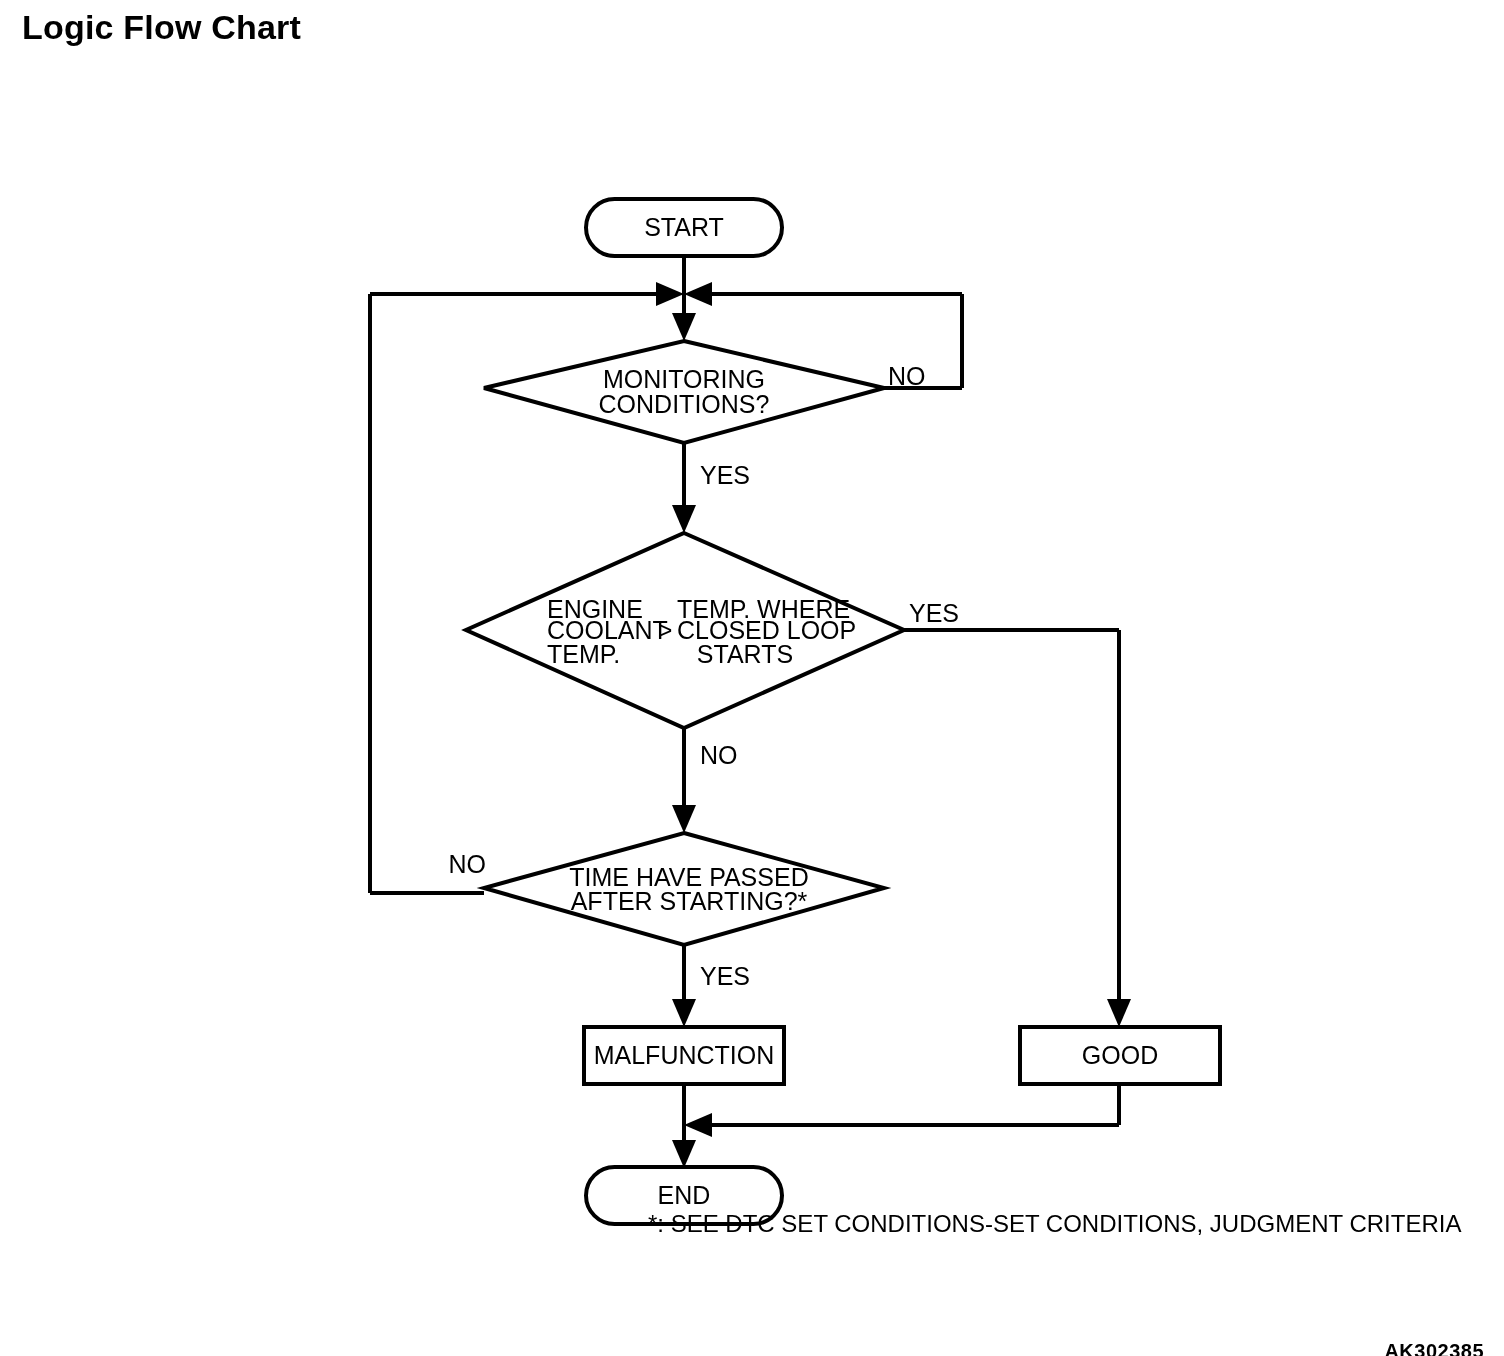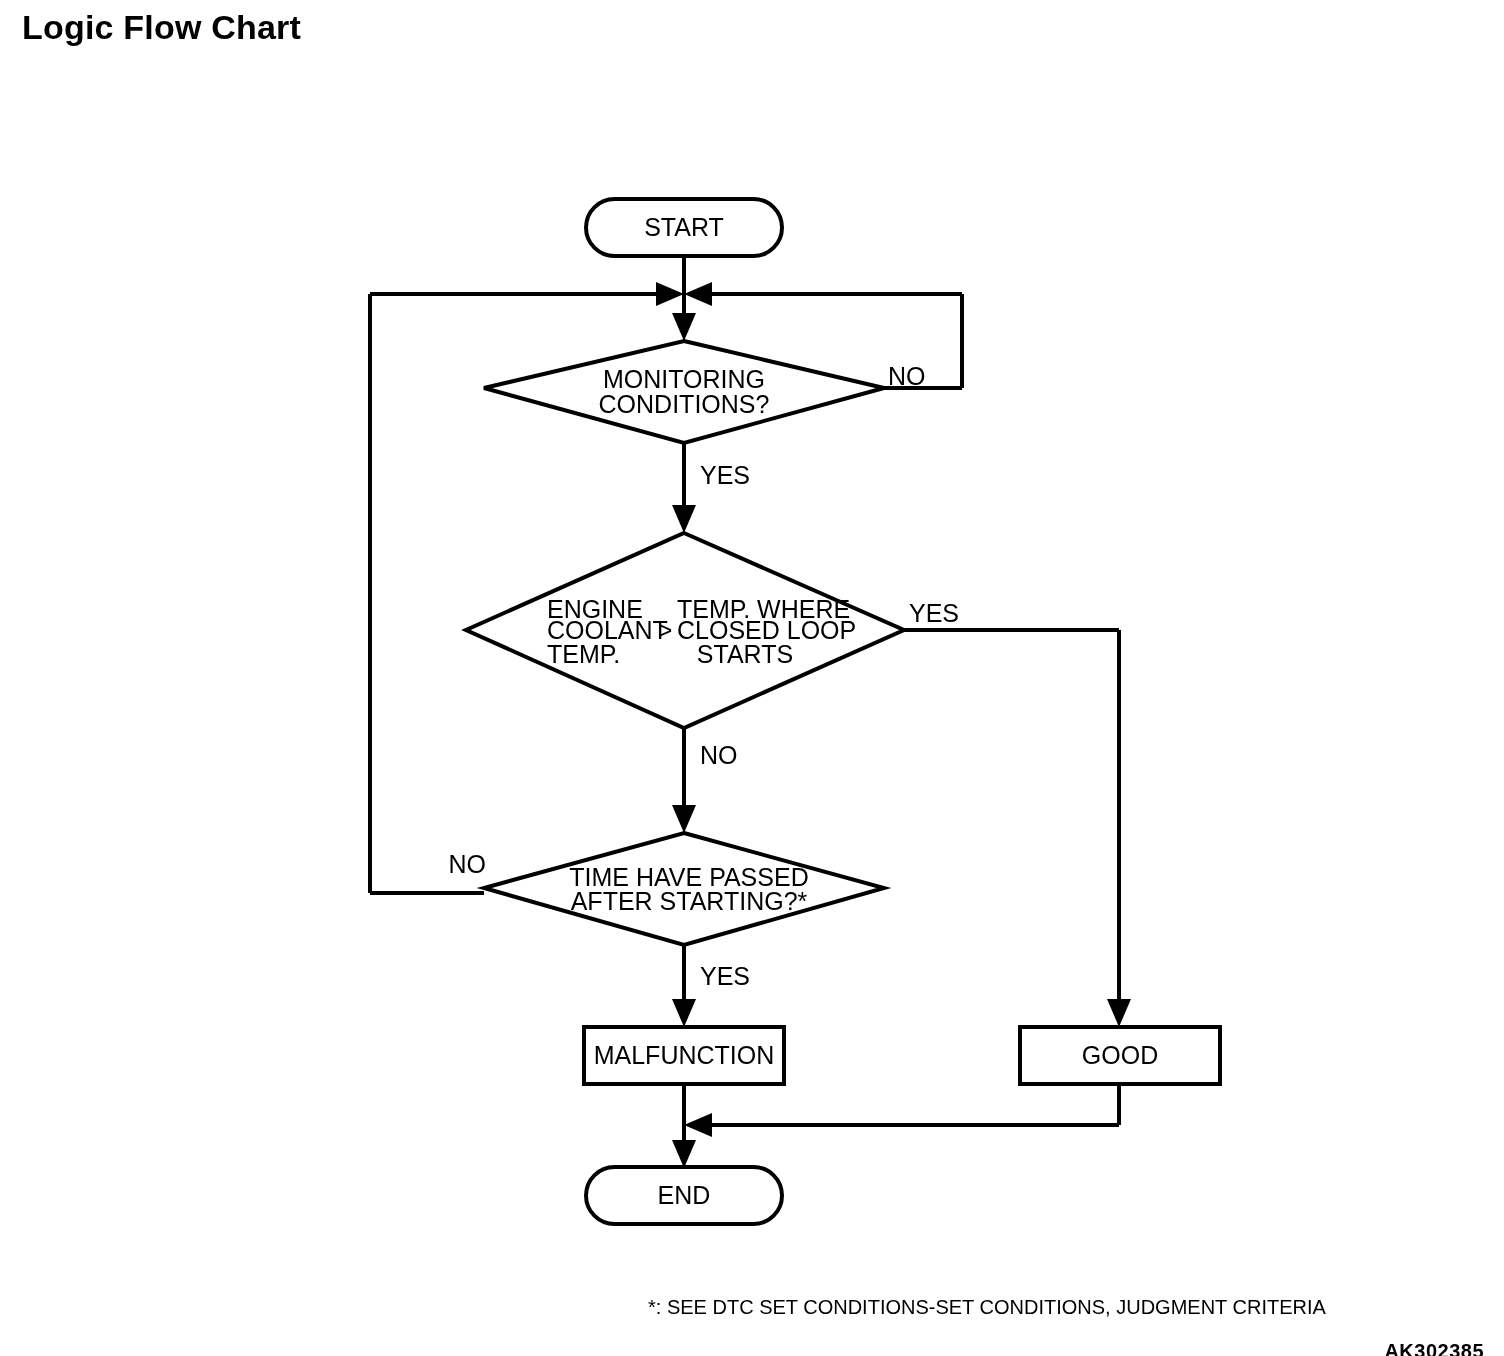--- a/index.html
+++ b/index.html
@@ -74,22 +74,22 @@
   .edge-label-end {
     font-family: "Liberation Sans", sans-serif;
     font-size: 25px;
     fill: #000000;
     text-anchor: end;
     dominant-baseline: middle;
   }
   #footnote {
     position: absolute;
     left: 648px;
-    top: 1296px;
-    font-size: 20px;
+    top: 1210px;
+    font-size: 24px;
     white-space: nowrap;
   }
   #drawing-id {
     position: absolute;
     right: 20px;
     top: 1310px;
     font-size: 20px;
     font-weight: bold;
     letter-spacing: 0.5px;
     white-space: nowrap;

